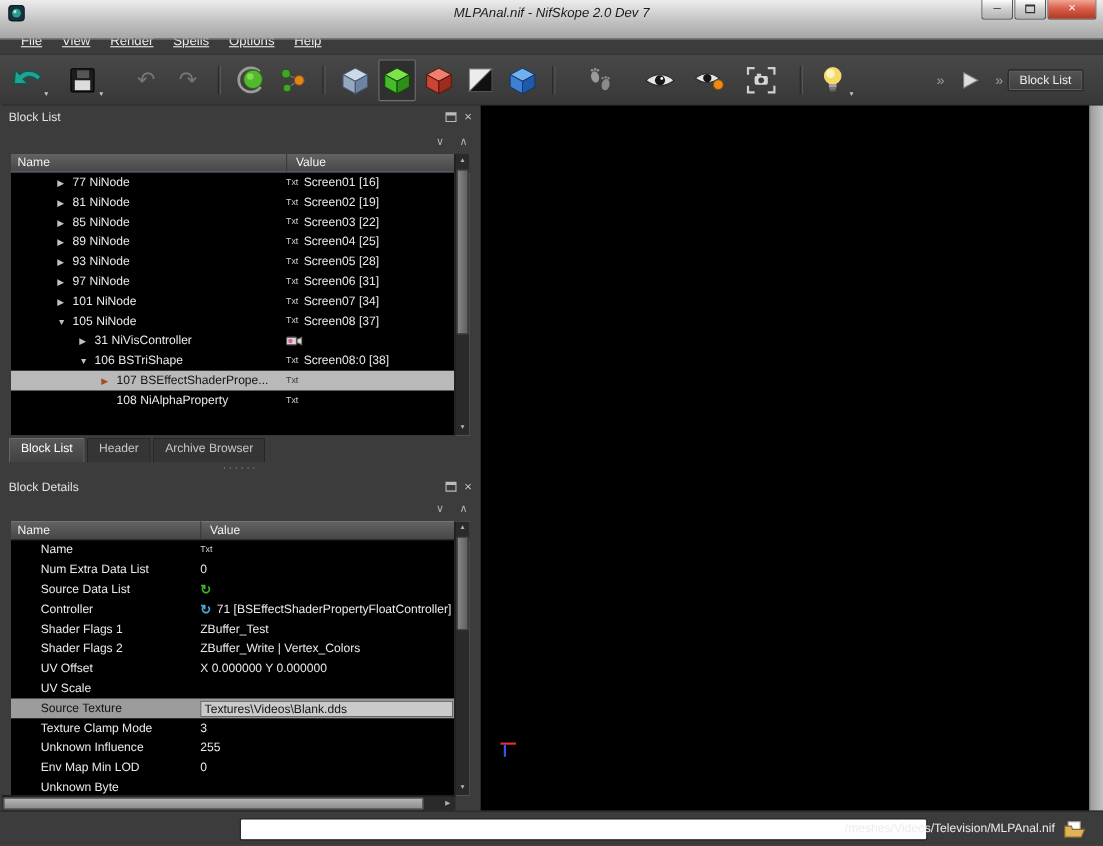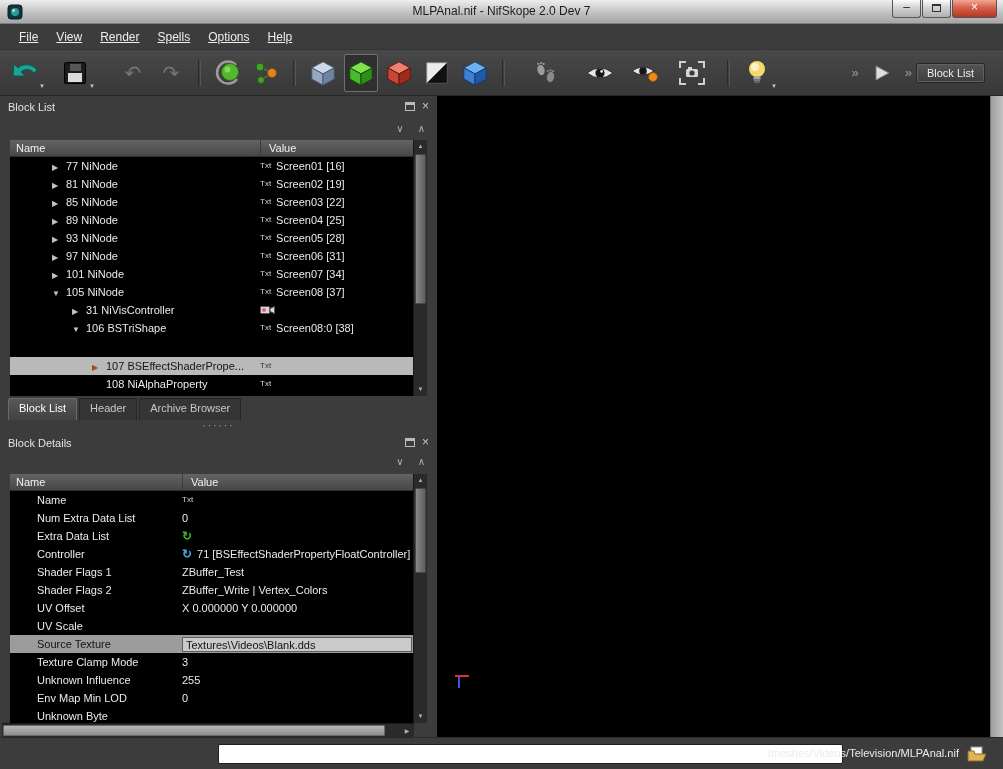--- a/index.html
+++ b/index.html
@@ -1,22 +1,22 @@
 <!DOCTYPE html>
 <html><head>
 <meta charset="utf-8">
 <style>
   * { margin:0; padding:0; box-sizing:border-box; }
   html,body { width:1003px; height:769px; overflow:hidden; }
   body { position:relative; background:#3c3c3c; font-family:"Liberation Sans", sans-serif;
          box-shadow: inset 0 0 0 1px #6e6e6e; }
 
   
-  .titlebar { position:absolute; top:0; left:0; right:0; height:24px;
-    background:linear-gradient(#ededed,#c2c2c2 55%,#a6a6a6); border-bottom:1px solid #7e7e7e; z-index:9; }
+  .titlebar { position:absolute; top:0; left:0; right:0; height:36px;
+    background:linear-gradient(#ededed,#c2c2c2 55%,#a6a6a6); border-bottom:1px solid #7e7e7e; z-index:9;font-style:italic; }
   .app-icon { position:absolute; left:7px; top:4px; }
   .title { position:absolute; left:0; right:0; top:4px; text-align:center; font-size:12px; color:#1c1c1c; }
   .winbtns { position:absolute; right:6px; top:0; display:flex; }
   .winbtn { width:29px; height:18px; border:1px solid #565656; border-top:none; margin-left:1px;
     background:linear-gradient(#fdfdfd,#d2d2d2 45%,#b1b1b1); color:#222; font-size:12px; line-height:15px;
     text-align:center; border-radius:0 0 3px 3px; }
   .winbtn.close { width:45px; background:linear-gradient(#f2a694,#d9604a 45%,#b23722); color:#fff; }
   .maxbox { display:inline-block; width:9px; height:8px; border:1px solid #333; border-top-width:2px; margin-top:4px; }
 
   
@@ -57,21 +57,21 @@
   .whead { position:relative; height:17px; background:linear-gradient(#636363,#474747);
     border-bottom:1px solid #2c2c2c; font-size:11px; color:#f2f2f2; }
   .wh-name { position:absolute; left:6px; top:2px; }
   .wh-value { position:absolute; top:0; bottom:0; border-left:1px solid #3a3a3a; padding:2px 0 0 8px; }
   .rows { position:absolute; top:17px; left:0; right:14px; bottom:0; overflow:hidden; background:#000; }
   .trow, .drow { position:relative; height:18px; line-height:18px; font-size:11px; color:#eaeaea; white-space:nowrap; }
   .lvl1 { padding-left:42px; } .lvl2 { padding-left:62px; } .lvl3 { padding-left:82px; }
   .exp { display:inline-block; width:14px; font-size:8px; color:#c2c2c2; }
   .tval { position:absolute; left:250px; top:0; height:18px; display:flex; align-items:center; gap:5px; right:0; overflow:hidden; }
   .txt-ico { font-size:8px; color:#d9d9d9; }
-  .trow.selected { background:#b9b9b9; color:#141414;margin-top:20px; }
+  .trow.selected { background:#b9b9b9; color:#141414; }
   .trow.selected .txt-ico { color:#333; }
   .trow.selected .exp { color:#a34a22; }
   .dname { padding-left:27px; display:inline-block; }
   .dval { position:absolute; left:172px; top:0; height:18px; right:0; display:flex; align-items:center; gap:5px; overflow:hidden; }
   .drow.selected { background:#9c9c9c; color:#121212; }
   .editbox { background:#cacaca; border:1px solid #5e5e5e; color:#141414; height:15px; line-height:14px;
     padding:0 3px; flex:1; margin-right:1px; font-size:11px; }
   .ico-refresh { font-size:12px; font-weight:bold; color:#3db32a; }
   .ico-controller { font-size:12px; font-weight:bold; color:#4aa8e0; }
 
@@ -408,21 +408,21 @@
             <span class="txt-ico">Txt</span>
           </div>
       </div>
       <div class="drow">
         <span class="dname">Num Extra Data List</span>
         <div class="dval">
             <span>0</span>
           </div>
       </div>
       <div class="drow">
-        <span class="dname">Extra Data List</span>
+        <span class="dname">Source Data List</span>
         <div class="dval">
             <span class="ico-refresh">↻</span>
           </div>
       </div>
       <div class="drow">
         <span class="dname">Controller</span>
         <div class="dval">
             <span class="ico-controller">↻</span>
             <span>71 [BSEffectShaderPropertyFloatController]</span>
           </div>

